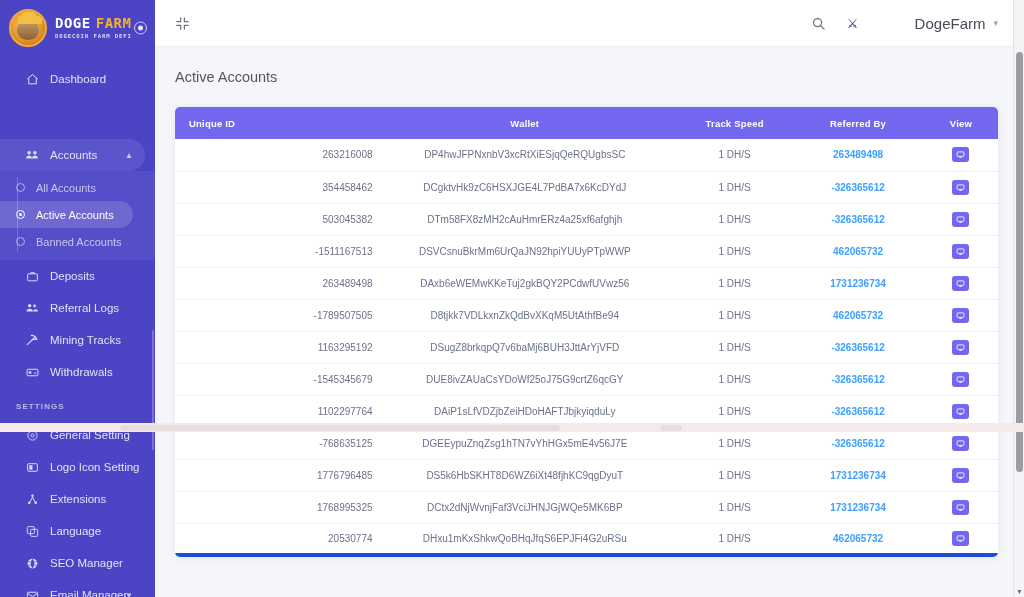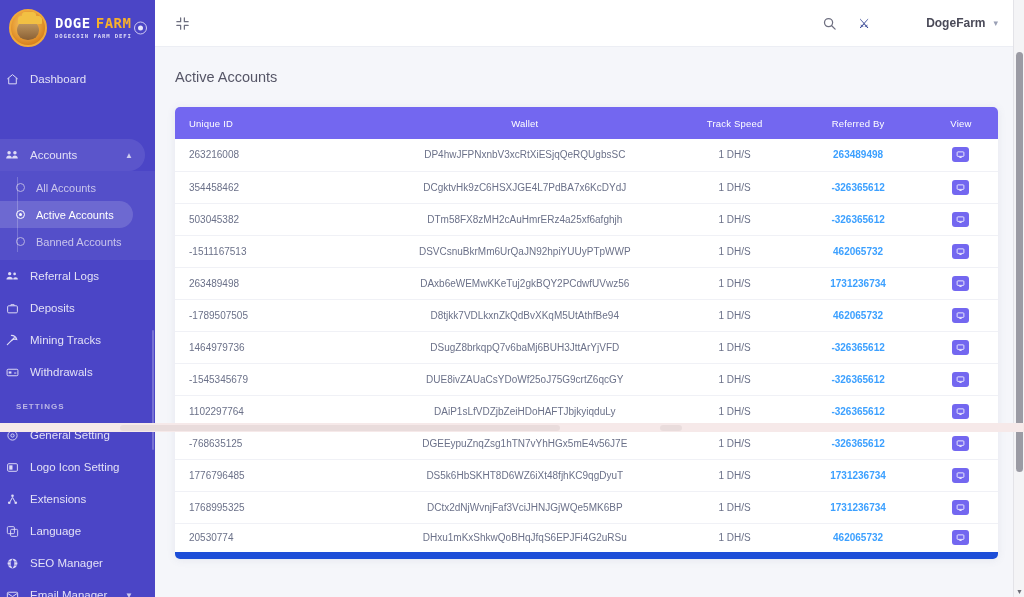--- a/index.html
+++ b/index.html
@@ -61,21 +61,21 @@
     position: absolute; right: 8px; top: 50%; transform: translateY(-50%);
     width: 13px; height: 13px; border: 1.5px solid #cfcaf2; border-radius: 50%;
     display: flex; align-items: center; justify-content: center;
   }
   .brand-pin i { width: 5px; height: 5px; border-radius: 50%; background: #e8e6fa; display: block; }
 
   .nav { padding-top: 8px; }
   .nav-item {
     display: flex; align-items: center;
     height: 32px; margin: 0 10px 0 0;
-    padding-left: 4px;
+    padding-left: 24px;
     border-radius: 0 18px 18px 0;
     font-size: 11.5px;
     color: #e2e0f6;
     cursor: pointer;
     position: relative;
   }
   .nav-item.open { background: rgba(255,255,255,0.09); margin-top: 44px; }
   .nav-item .ico {
     width: 16px; flex: 0 0 16px; display: flex; align-items: center; justify-content: center;
     margin-right: 10px; opacity: .95;
@@ -127,55 +127,55 @@
   .user-box { display: flex; align-items: center; gap: 8px; cursor: pointer; }
   .user-avatar {
     width: 20px; height: 20px; background: #ffffff;
     display:flex;align-items:center;justify-content:center;
     position: relative; overflow:hidden;
   }
   .user-avatar .mark {
     font-family:"DejaVu Sans", sans-serif; font-weight:700; font-size:13px; color:#2c3d8f;
     line-height:1;
   }
-  .user-name { font-size: 12px; font-weight: 700; color: #4a4a58; padding-left: 44px; }
+  .user-name { font-size: 15px; font-weight: 400; color: #4a4a58; padding-left: 44px; }
   .chev { font-size: 9px; color: #9aa0b5; }
 
   .content { padding: 22px 26px 0 20px; height: 550px; }
   .page-title { font-size: 14.5px; color: #555566; font-weight: 400; margin-bottom: 22px; }
   .card {
     background: #fff;
     border-radius: 5px;
     box-shadow: 0 1px 9px rgba(90,100,140,0.10);
     overflow: hidden;
   }
   table { width: 100%; border-collapse: collapse; table-layout: fixed; }
   thead th {
     background: #7367f0;
     color: #ffffff;
     font-size: 9.5px;
-    font-weight: 400;
+    font-weight: 700;
     height: 32px;
     text-align: center;
     letter-spacing: .2px;
   }
   thead th.left { text-align: left; padding-left: 14px; }
   tbody td {
     height: 32px;
     font-size: 10px;
     color: #6b7189;
     text-align: center;
     border-bottom: 1px solid #f0f1f6;
     white-space: nowrap;
     overflow: hidden;
     text-overflow: ellipsis;
   }
-  tbody td.left { text-align: left; padding-left: 14px; }
+  tbody td.left { text-align: right; padding-left: 14px; }
   tbody td.ref { color: #3ca0ff; font-weight: 700; font-size: 10px; }
-  tbody tr:last-child td { border-bottom: 7px solid #1d4ed8; }
+  tbody tr:last-child td { border-bottom: 4px solid #1d4ed8; }
   .view-btn {
     width: 17px; height: 15px; border-radius: 3px;
     background: #7367f0; display: inline-flex;
     align-items: center; justify-content: center; cursor: pointer;
   }
   col.c1 { width: 24%; }
   col.c2 { width: 37%; }
   col.c3 { width: 14%; }
   col.c4 { width: 16%; }
   col.c5 { width: 9%; }
@@ -270,38 +270,38 @@
           <span>Active Accounts</span>
         </div>
         <div class="sub-item">
           <span class="dot"></span>
           <span>Banned Accounts</span>
         </div>
       </div>
 
       <div class="nav-item">
         <span class="ico">
+          <svg class="i" width="13" height="13" viewBox="0 0 24 24" fill="none" stroke="#e6e4f8" stroke-width="1.8">
+              <rect x="3" y="7" width="18" height="13" rx="2"></rect>
+              <path d="M9 7V5h6v2"></path>
+            </svg>
+        </span>
+        <span class="label">Deposits</span>
+      </div>
+
+      <div class="nav-item">
+        <span class="ico">
           <svg class="i" width="14" height="14" viewBox="0 0 24 24" fill="#e6e4f8">
               <circle cx="8" cy="8" r="2.8"></circle>
               <circle cx="16.5" cy="8.5" r="2.3"></circle>
               <path d="M2.5 18c0-3 2.4-4.8 5.5-4.8S13.5 15 13.5 18z"></path>
               <path d="M14 18c0-2.6 1.6-4 4-4s4 1.4 4 4z"></path>
             </svg>
         </span>
         <span class="label">Referral Logs</span>
-      </div>
-
-      <div class="nav-item">
-        <span class="ico">
-          <svg class="i" width="13" height="13" viewBox="0 0 24 24" fill="none" stroke="#e6e4f8" stroke-width="1.8">
-              <rect x="3" y="7" width="18" height="13" rx="2"></rect>
-              <path d="M9 7V5h6v2"></path>
-            </svg>
-        </span>
-        <span class="label">Deposits</span>
       </div>
 
       <div class="nav-item">
         <span class="ico">
           <svg class="i" width="14" height="14" viewBox="0 0 24 24" fill="none" stroke="#e6e4f8" stroke-width="2" stroke-linecap="round">
               <path d="M4 20 16 8"></path>
               <path d="M11 4c4 0 8 3 9 7-4-1-7 0-9 2"></path>
             </svg>
         </span>
         <span class="label">Mining Tracks</span>
@@ -507,21 +507,21 @@
                 <td>1 DH/S</td>
                 <td class="ref">462065732</td>
                 <td><span class="view-btn">
                     <svg width="9" height="9" viewBox="0 0 24 24" fill="none" stroke="#ffffff" stroke-width="2.2">
                       <rect x="3" y="5" width="18" height="12" rx="2"></rect>
                       <path d="M9 20h6"></path>
                     </svg>
                   </span></td>
               </tr>
               <tr>
-                <td class="left">1464979736</td>
+                <td class="left">1163295192</td>
                 <td>DSugZ8brkqpQ7v6baMj6BUH3JttArYjVFD</td>
                 <td>1 DH/S</td>
                 <td class="ref">-326365612</td>
                 <td><span class="view-btn">
                     <svg width="9" height="9" viewBox="0 0 24 24" fill="none" stroke="#ffffff" stroke-width="2.2">
                       <rect x="3" y="5" width="18" height="12" rx="2"></rect>
                       <path d="M9 20h6"></path>
                     </svg>
                   </span></td>
               </tr>

